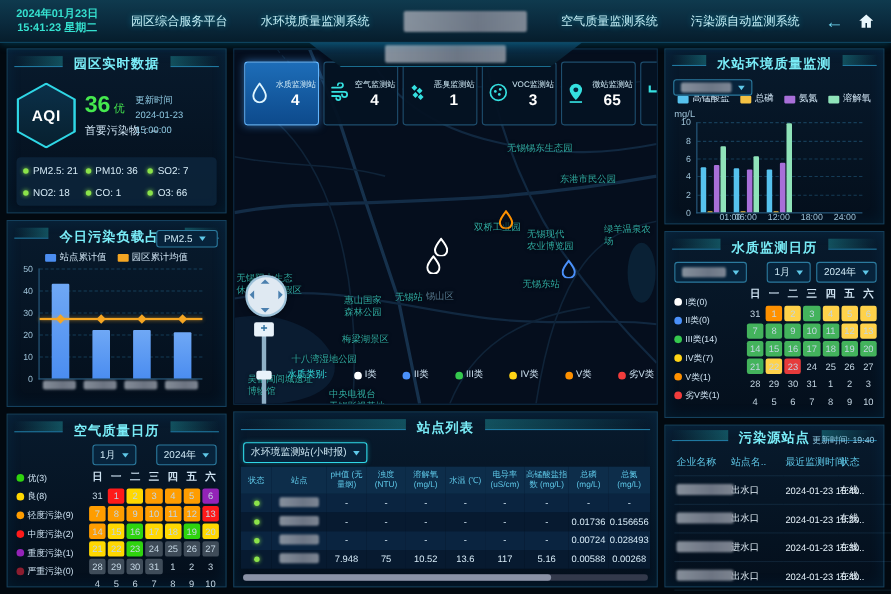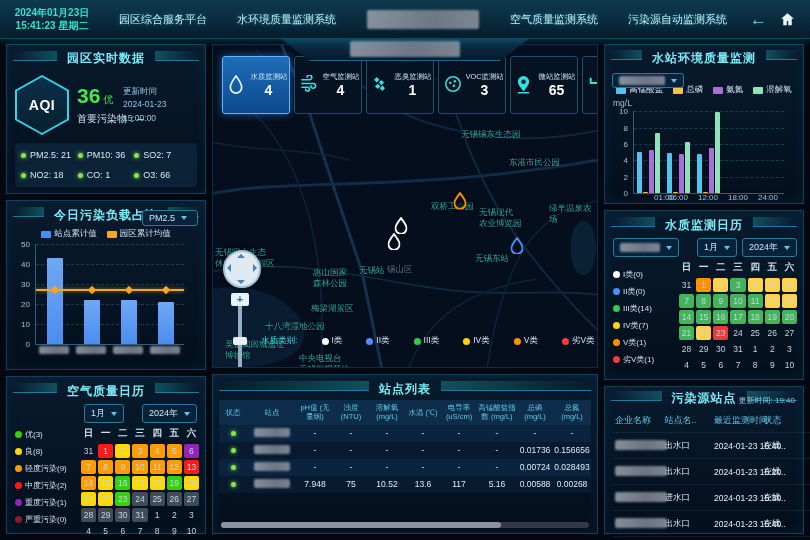--- a/index.html
+++ b/index.html
@@ -513,20 +513,25 @@
             <div class="dot" style="background: rgb(242, 60, 60);"></div>
             <span>劣V类</span>
           </div>
         </div>
     </div>
 
     <section class="panel" style="flex:0 0 158px">
       <div class="ph">
           <span class="t">站点列表</span>
         </div>
+      <div class="st-selrow">
+        <span class="sel">
+            <span>水环境监测站(小时报)</span>
+          </span>
+      </div>
       <div class="tblwrap">
         <table class="st-table">
           <thead>
               <tr>
                 <th style="width: 26px;">状态</th>
                 <th style="width: 48px; text-align: center;">站点</th>
                 <th style="width: 34px;">pH值 (无量纲)</th>
                 <th style="width: 34px;">浊度 (NTU)</th>
                 <th style="width: 34px;">溶解氧 (mg/L)</th>
                 <th style="width: 34px;">水温 (℃)</th>

